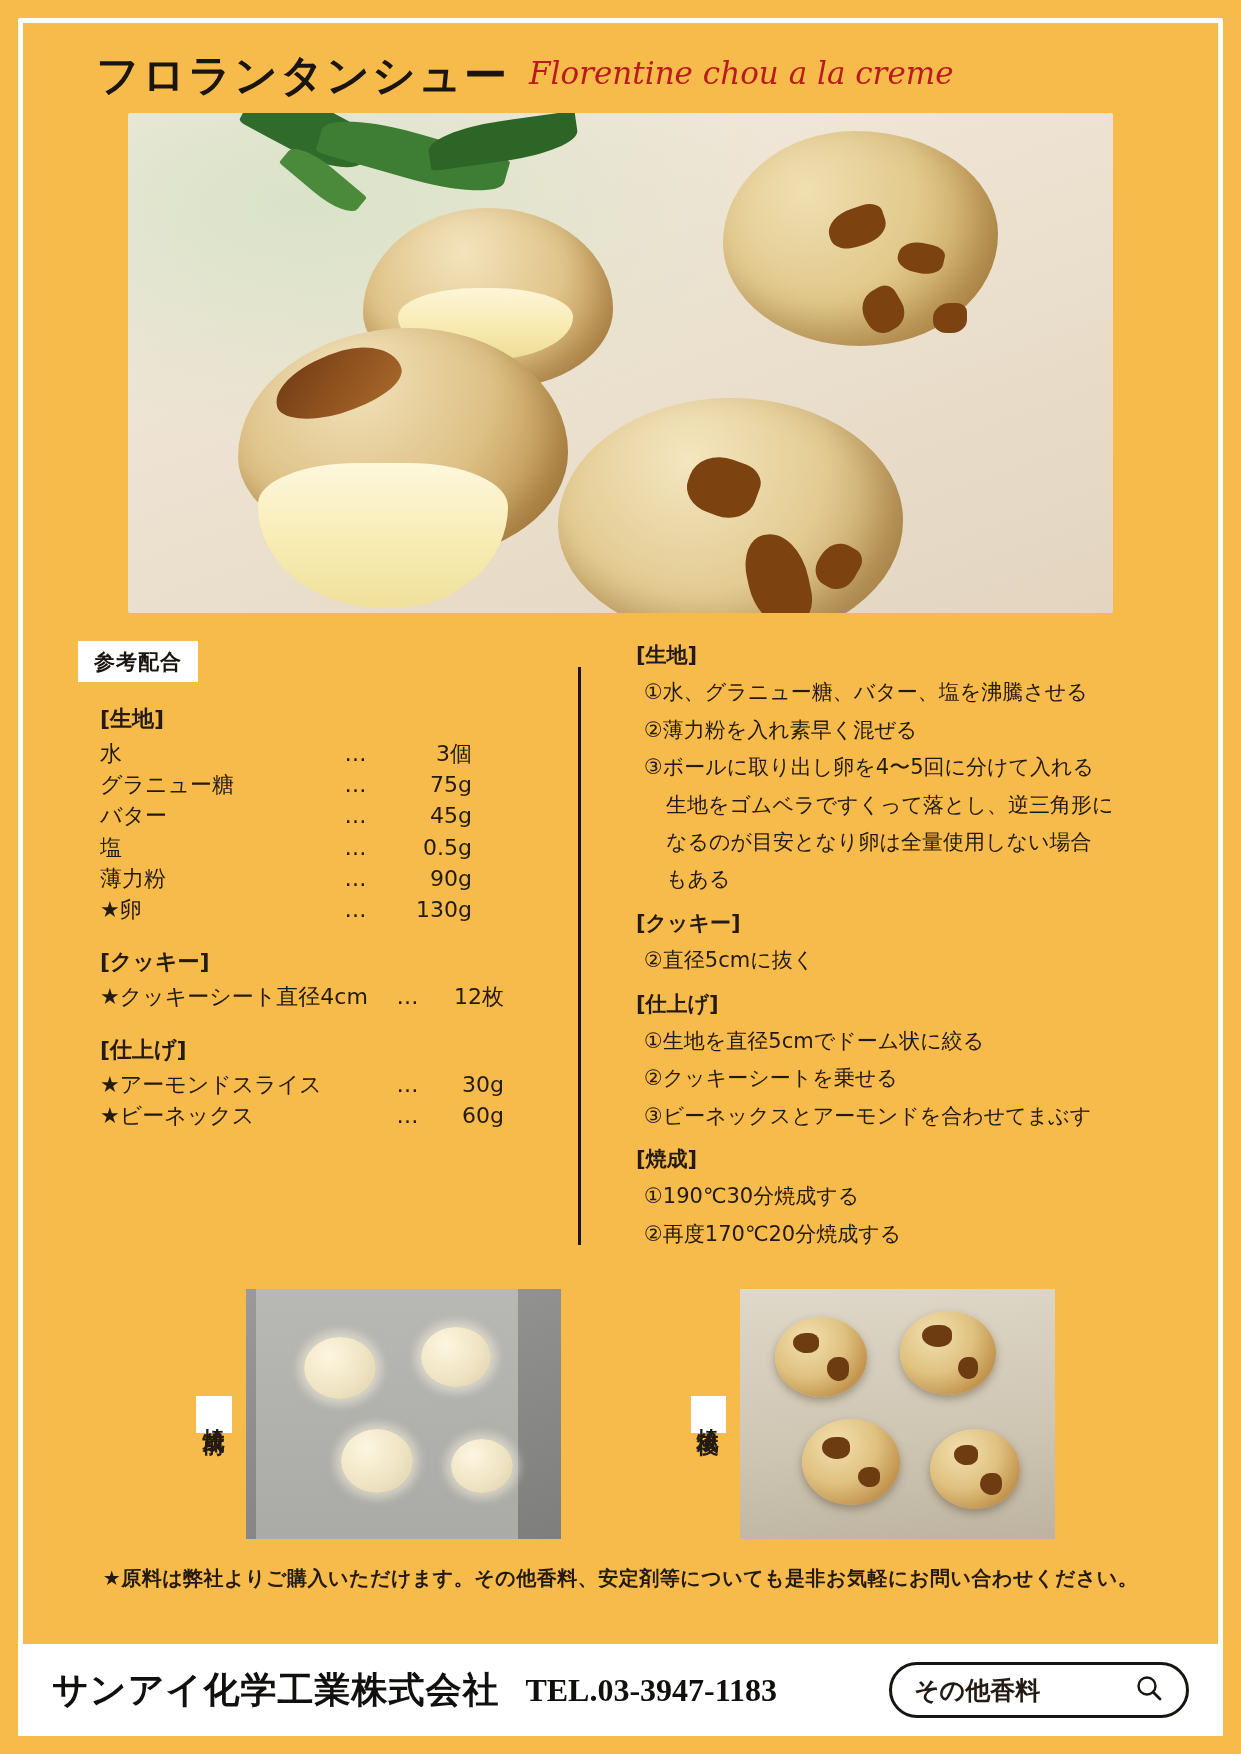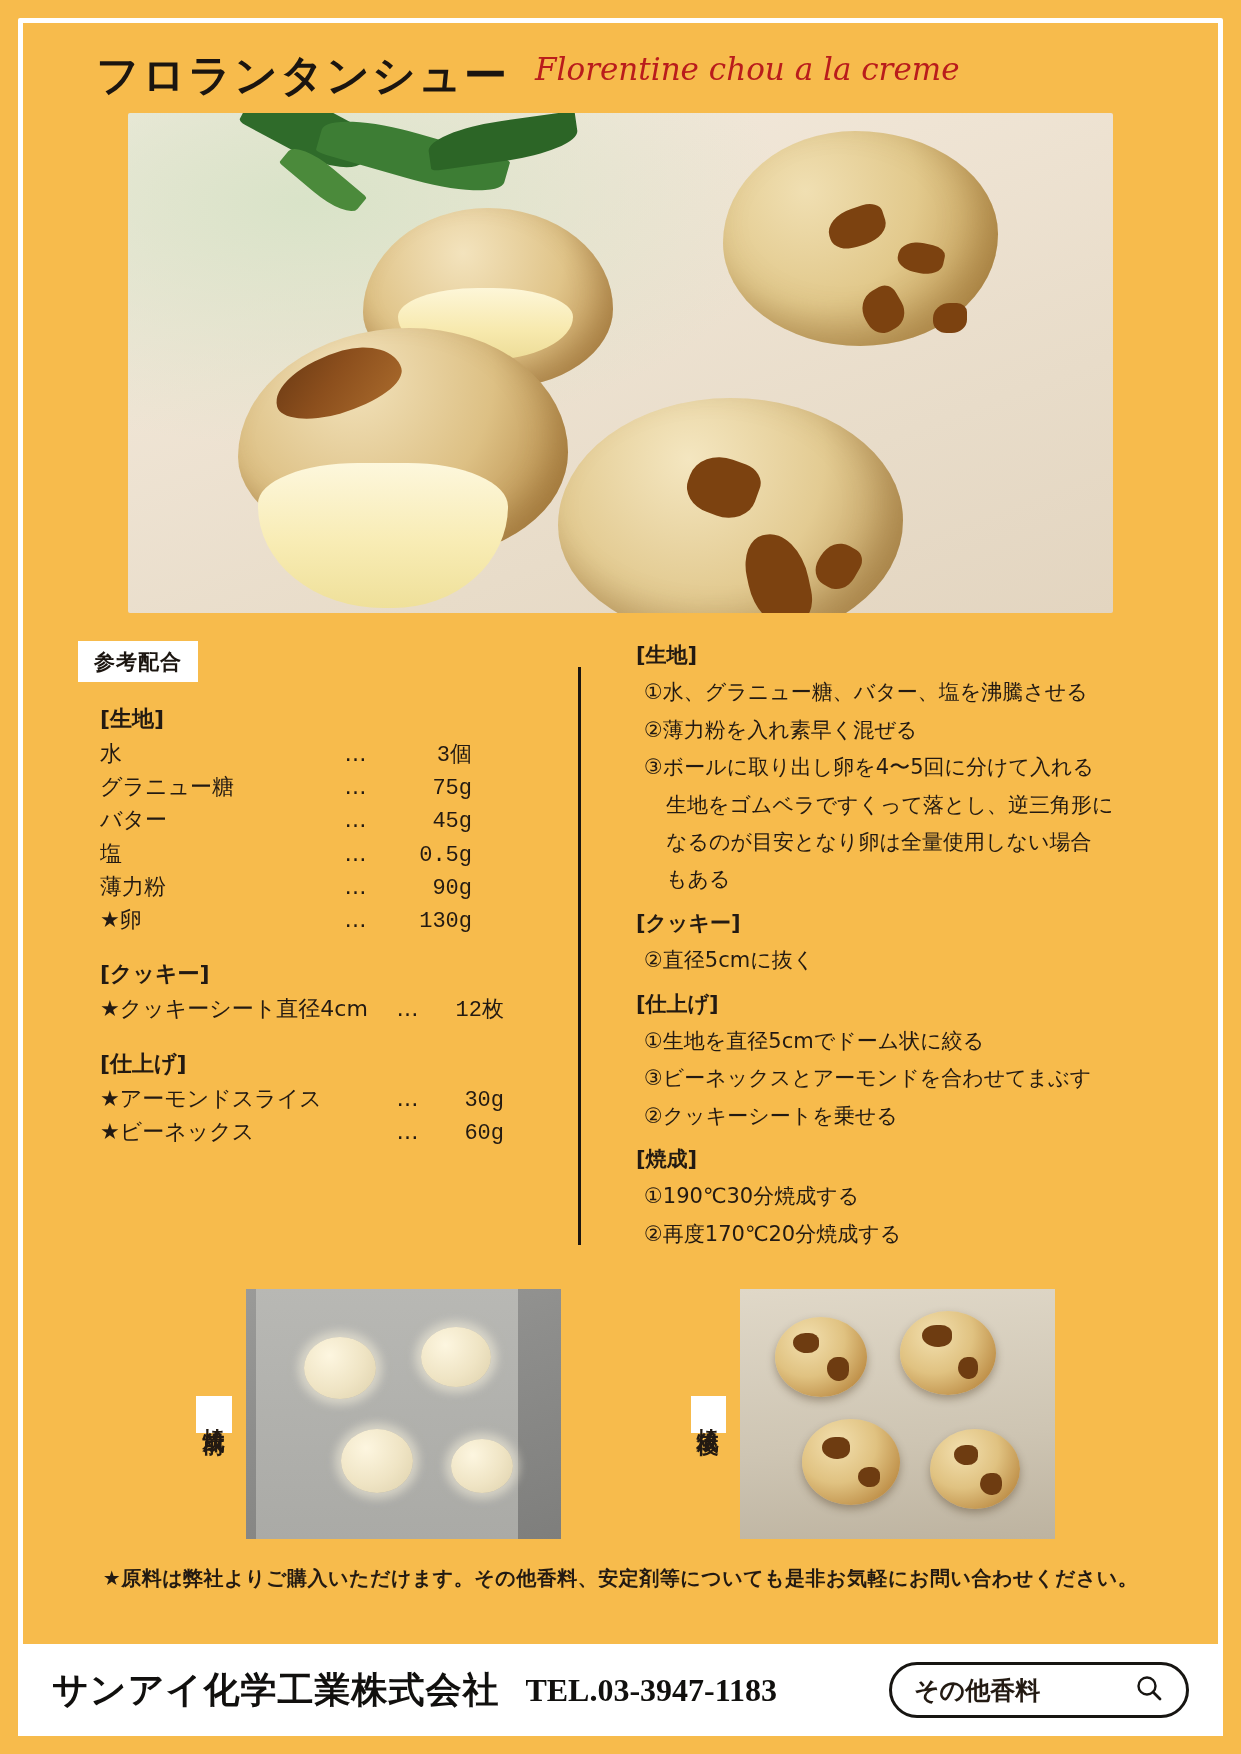--- a/index.html
+++ b/index.html
@@ -25,22 +25,22 @@
   }
   .content {
     position:relative;
     z-index:2;
     padding:20px 42px 0 42px;
   }
 
   
   .title-row {
     display:flex;
-    align-items:flex-start;
-    gap:26px;
+    align-items:center;
+    gap:20px;
     padding:16px 0 10px 36px;
   }
   .title-jp {
     font-family:"DejaVu Sans", sans-serif;
     font-weight:bold;
     font-size:43px;
     letter-spacing:2px;
     color:#1b1510;
     line-height:1;
   }
@@ -160,21 +160,21 @@
   .formula { margin-top:22px; padding-left:22px; font-family:"DejaVu Sans", sans-serif; }
   .grp-title { font-size:22px; font-weight:bold; margin:0 0 4px 0; }
   .row {
     display:flex;
     align-items:baseline;
     font-size:22px;
     line-height:1.42;
   }
   .row .nm { width:230px; white-space:nowrap; }
   .row .dots { width:52px; text-align:center; letter-spacing:1px; }
-  .row .amt { width:90px; text-align:right;font-family:Liberation Mono, monospace; }
+  .row .amt { width:90px; text-align:right; }
   .grp { margin-bottom:22px; }
   .row.wide .nm { width:282px; }
   .row.wide .amt { width:70px; text-align:right; }
 
   .steps { font-family:"DejaVu Sans", sans-serif; font-size:21px; line-height:1.40; }
   .steps .sect { margin-bottom:14px; }
   .steps .sect h4 { margin:0 0 2px 0; font-size:21px; font-weight:bold; }
   .steps .sect p { margin:8px; }
   .steps .sect p.ind { padding-left:22px; }
 
@@ -401,22 +401,22 @@
           </div>
 
           <div class="sect">
             <h4>[クッキー]</h4>
             <p>②直径5cmに抜く</p>
           </div>
 
           <div class="sect">
             <h4>[仕上げ]</h4>
             <p>①生地を直径5cmでドーム状に絞る</p>
+            <p>②クッキーシートを乗せる</p>
             <p>③ビーネックスとアーモンドを合わせてまぶす</p>
-            <p>②クッキーシートを乗せる</p>
           </div>
 
           <div class="sect">
             <h4>[焼成]</h4>
             <p>①190℃30分焼成する</p>
             <p>②再度170℃20分焼成する</p>
           </div>
 
         </div>
       </div>

